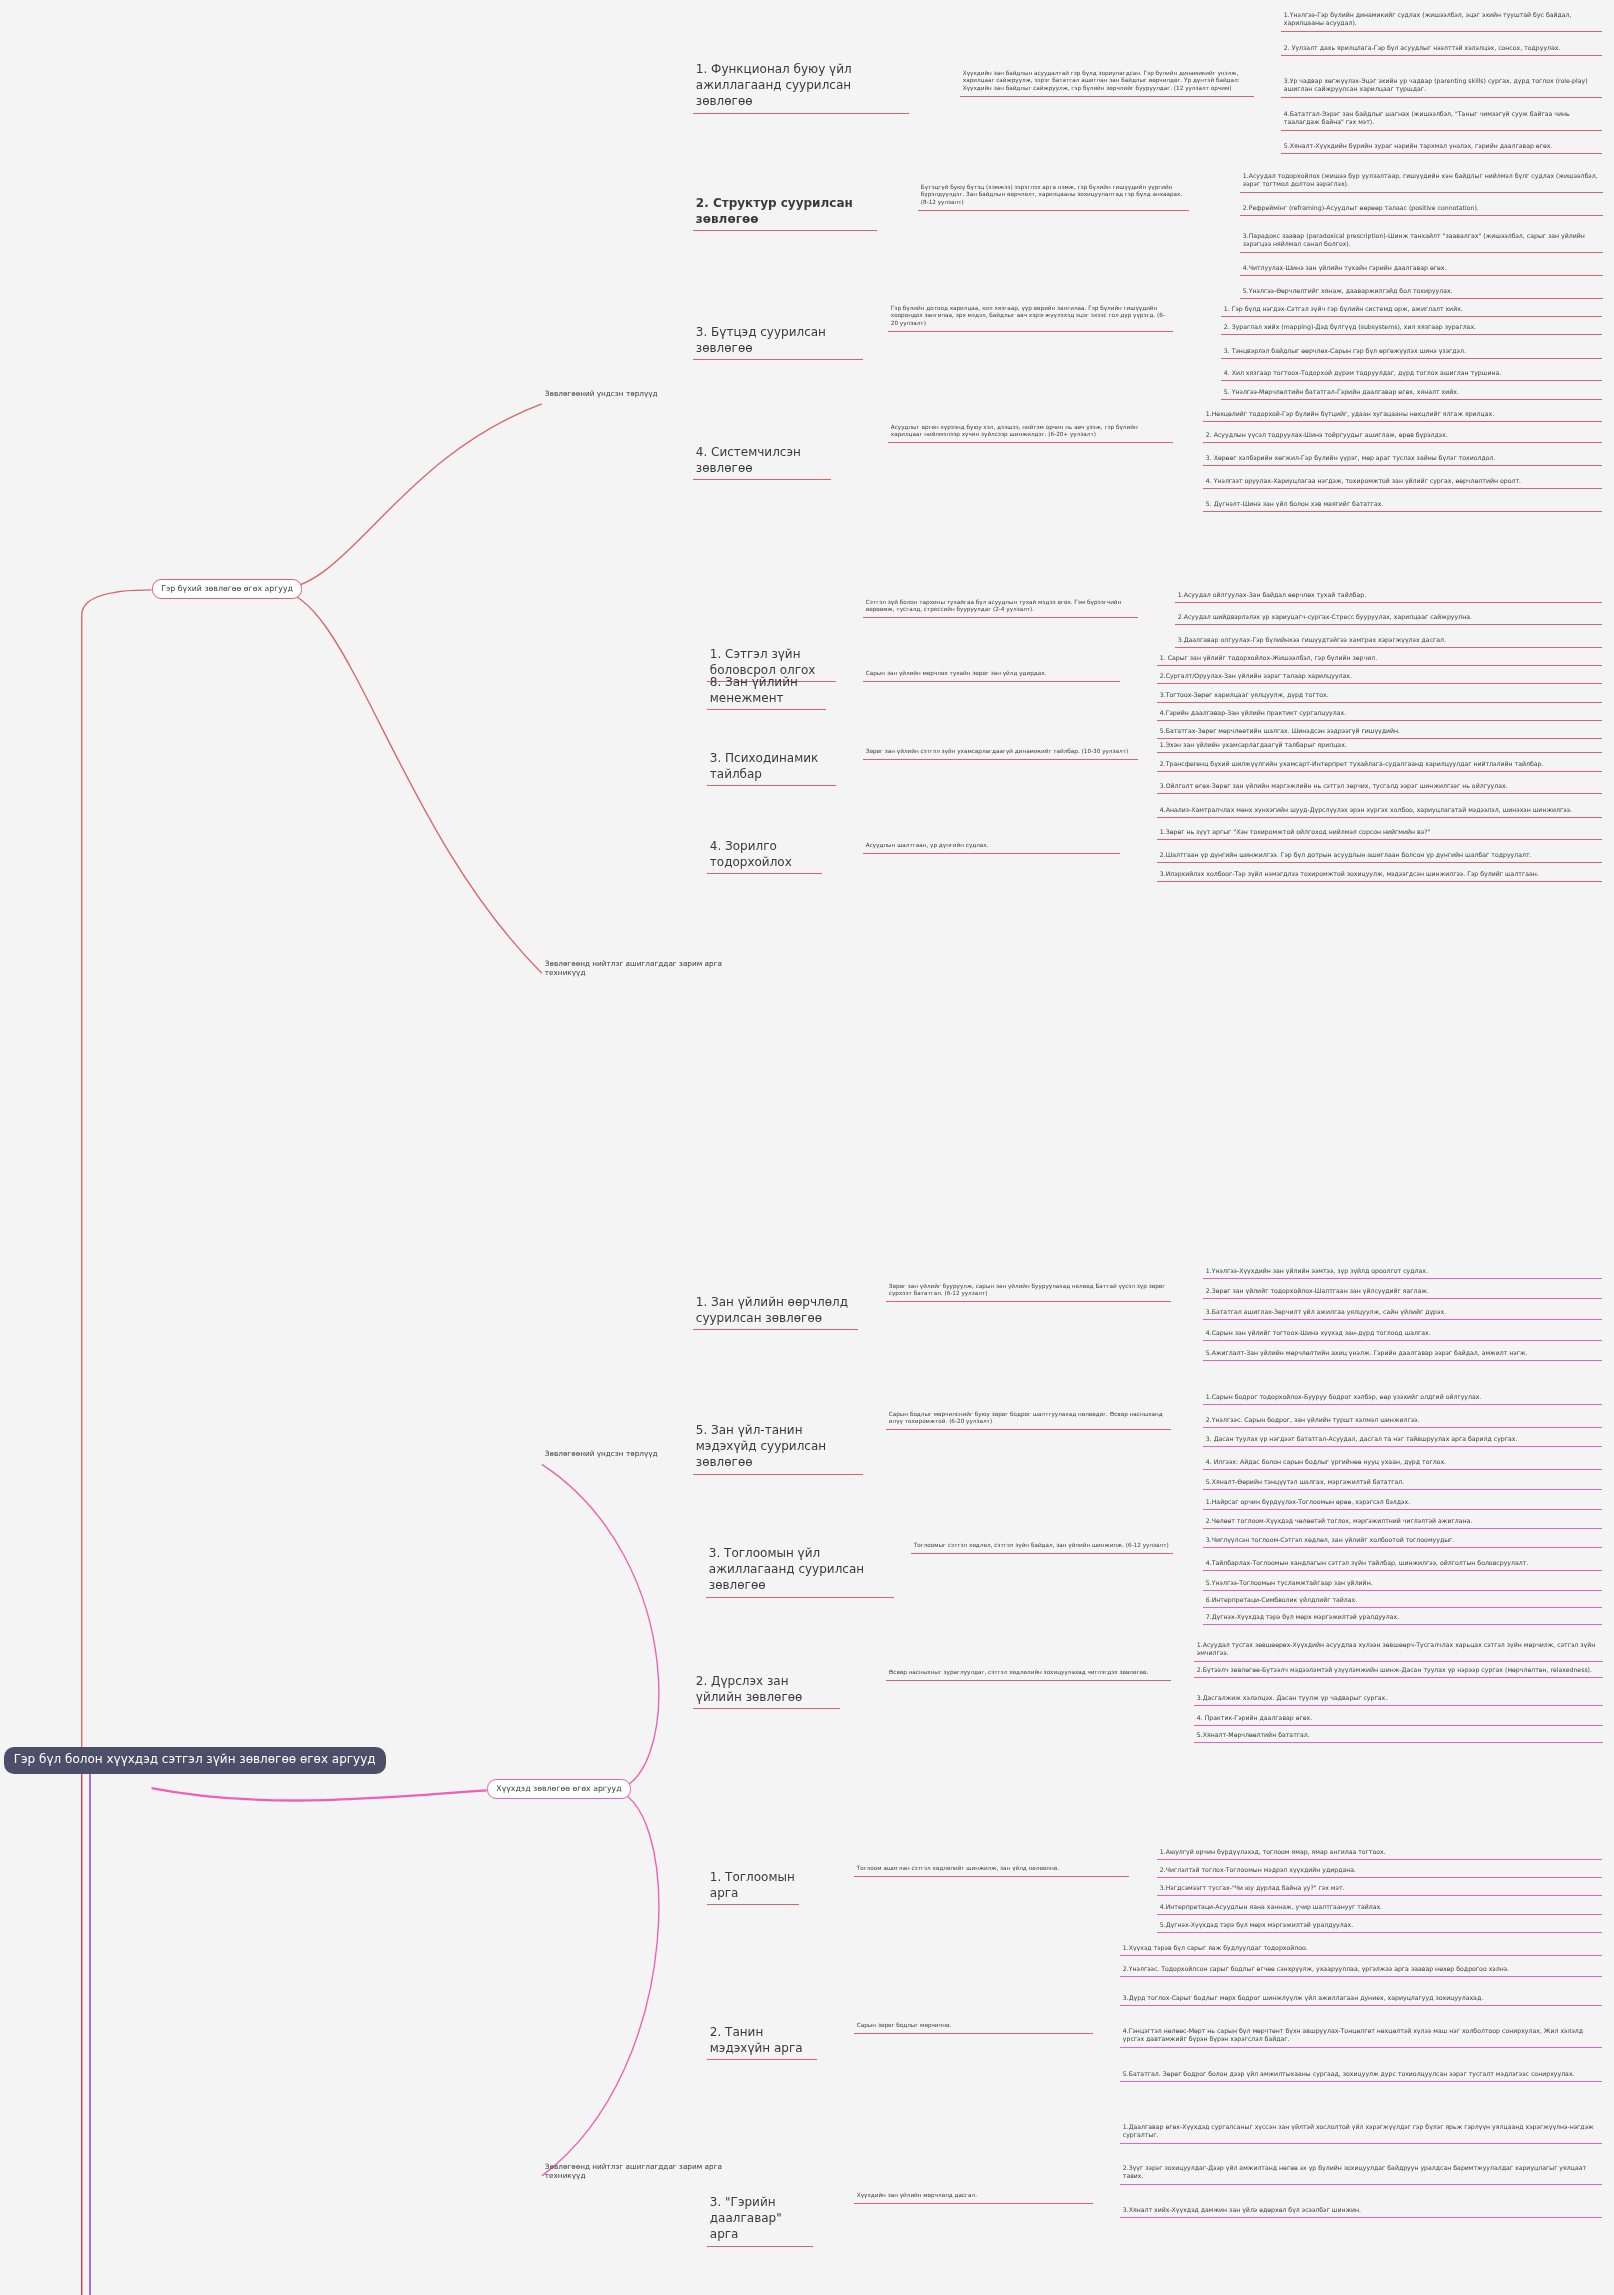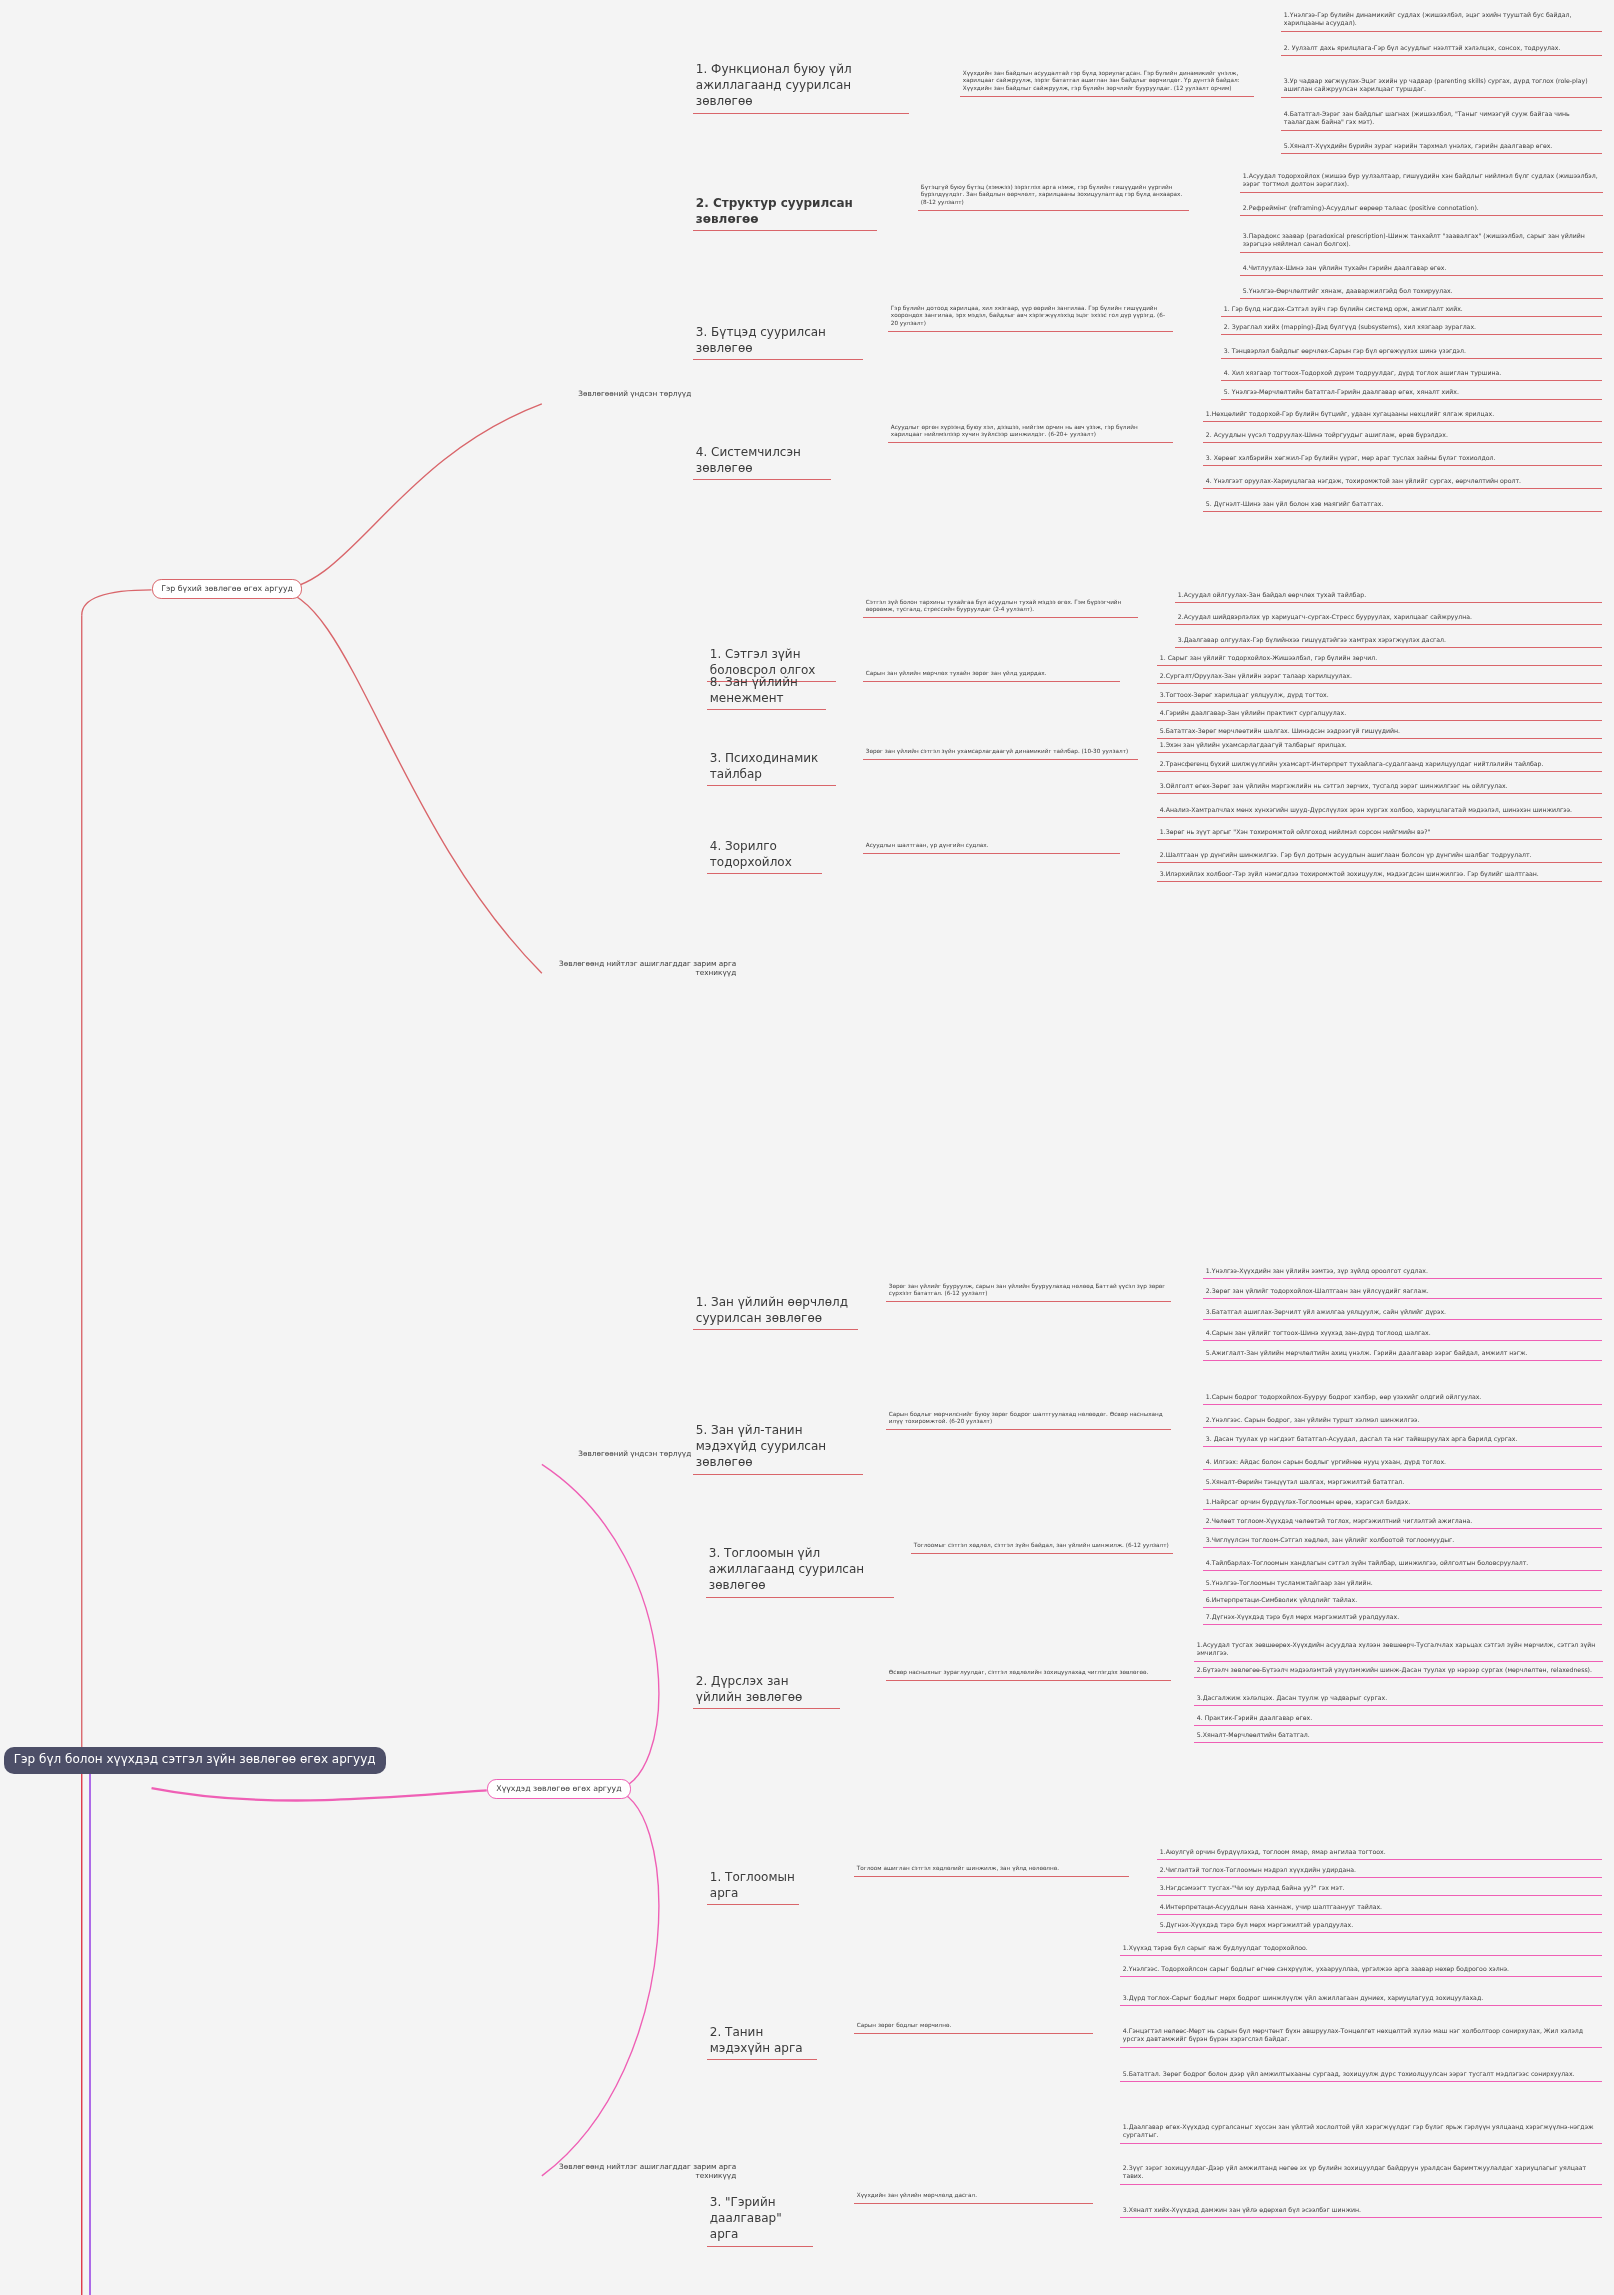--- a/index.html
+++ b/index.html
@@ -26,21 +26,21 @@
   .uline{
     padding:1.8px 2.8px 3.2px 2.8px;font-size:6.9px;line-height:1.32;
     border-bottom:1.1px solid #d9656a;background:transparent;
   }
   .uline.pink{border-bottom-color:#ef5fb5;}
   .uline.bare{border-bottom:none;}
 
   .t12{font-size:5.7px;line-height:1.35;}
   .t13{font-size:6.2px;line-height:1.35;}
   .t14{font-size:12px;line-height:1.35;}
-  .t16{font-size:7.3px;line-height:1.3;text-align:right;}
+  .t16{font-size:7.3px;line-height:1.3;}
 </style>
 </head>
 <body>
 
 <div id="canvas">
 
   <svg class="links" viewBox="0 0 3517 7644" preserveAspectRatio="none">
     <g fill="none" stroke-width="3">
 
       <path d="M178 3840 C 178 3200 178 2400 178 1340" stroke="#d9656a"></path>

